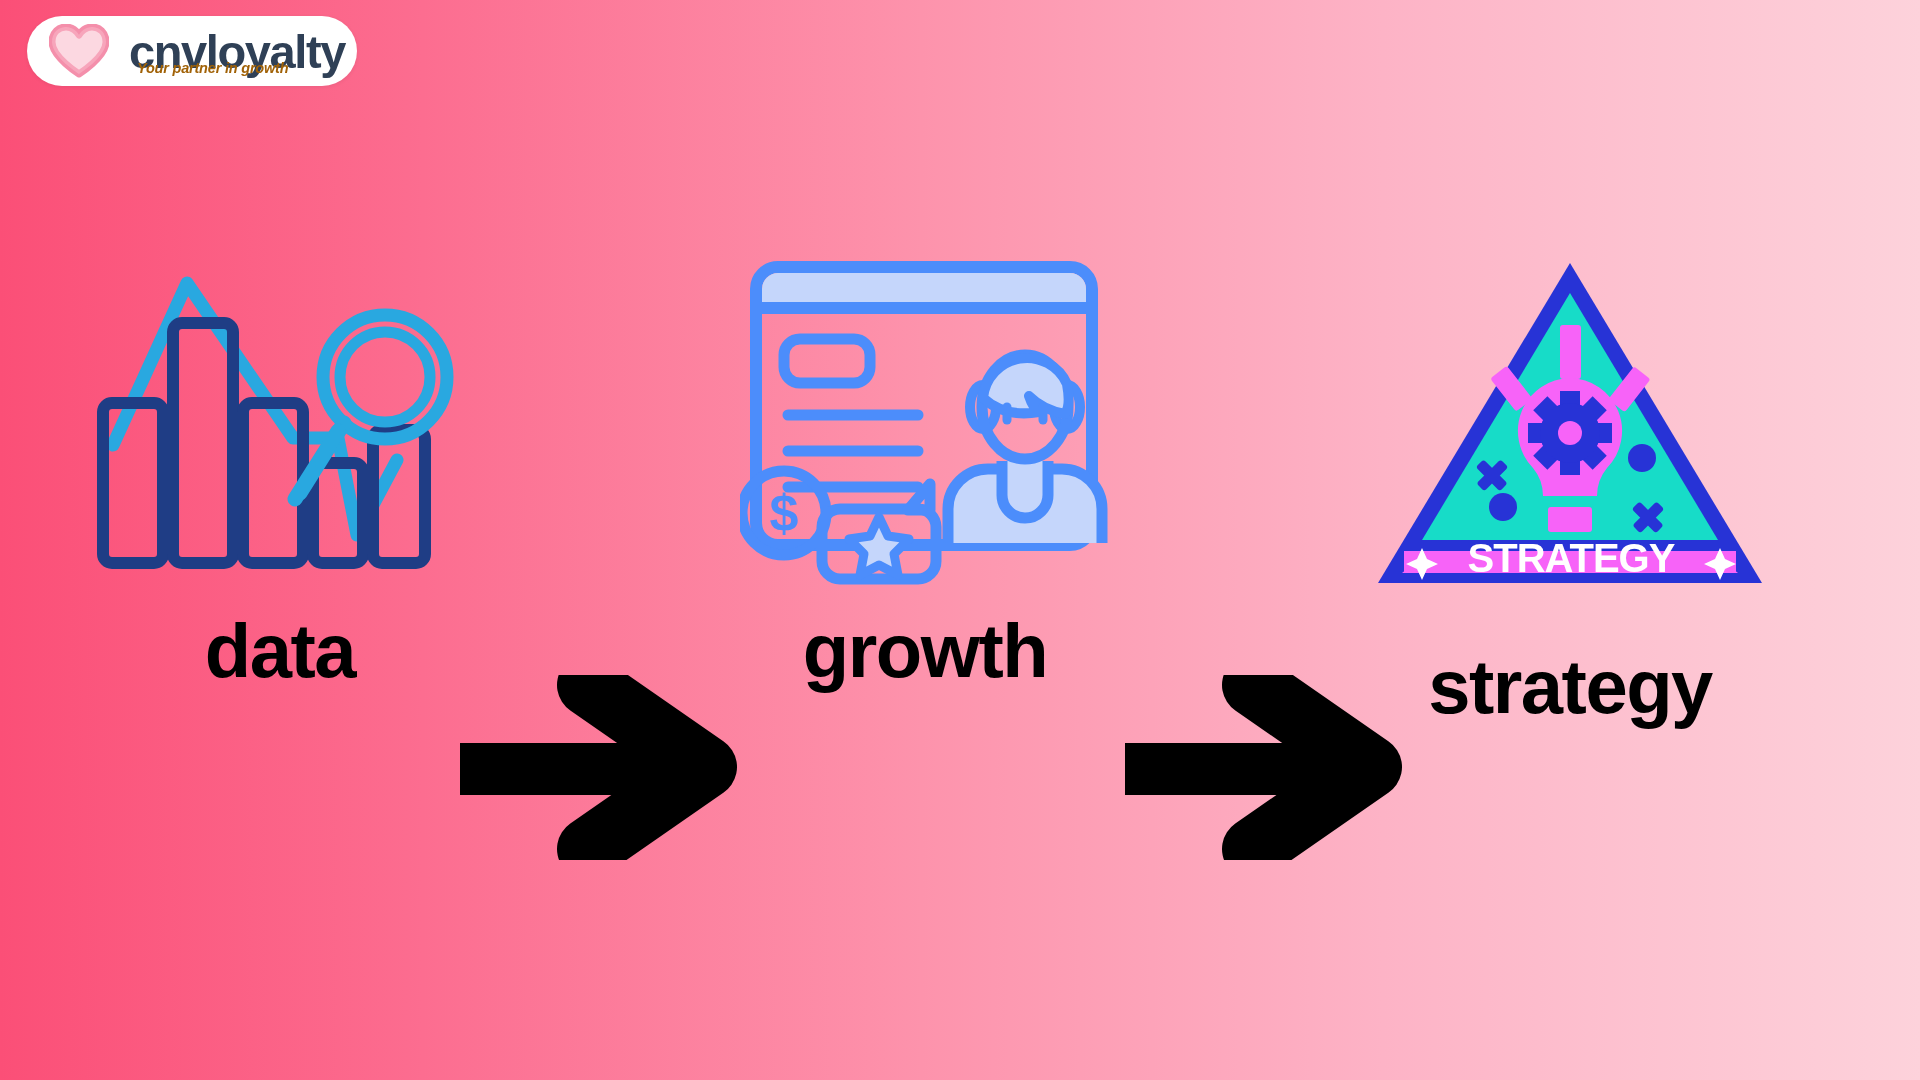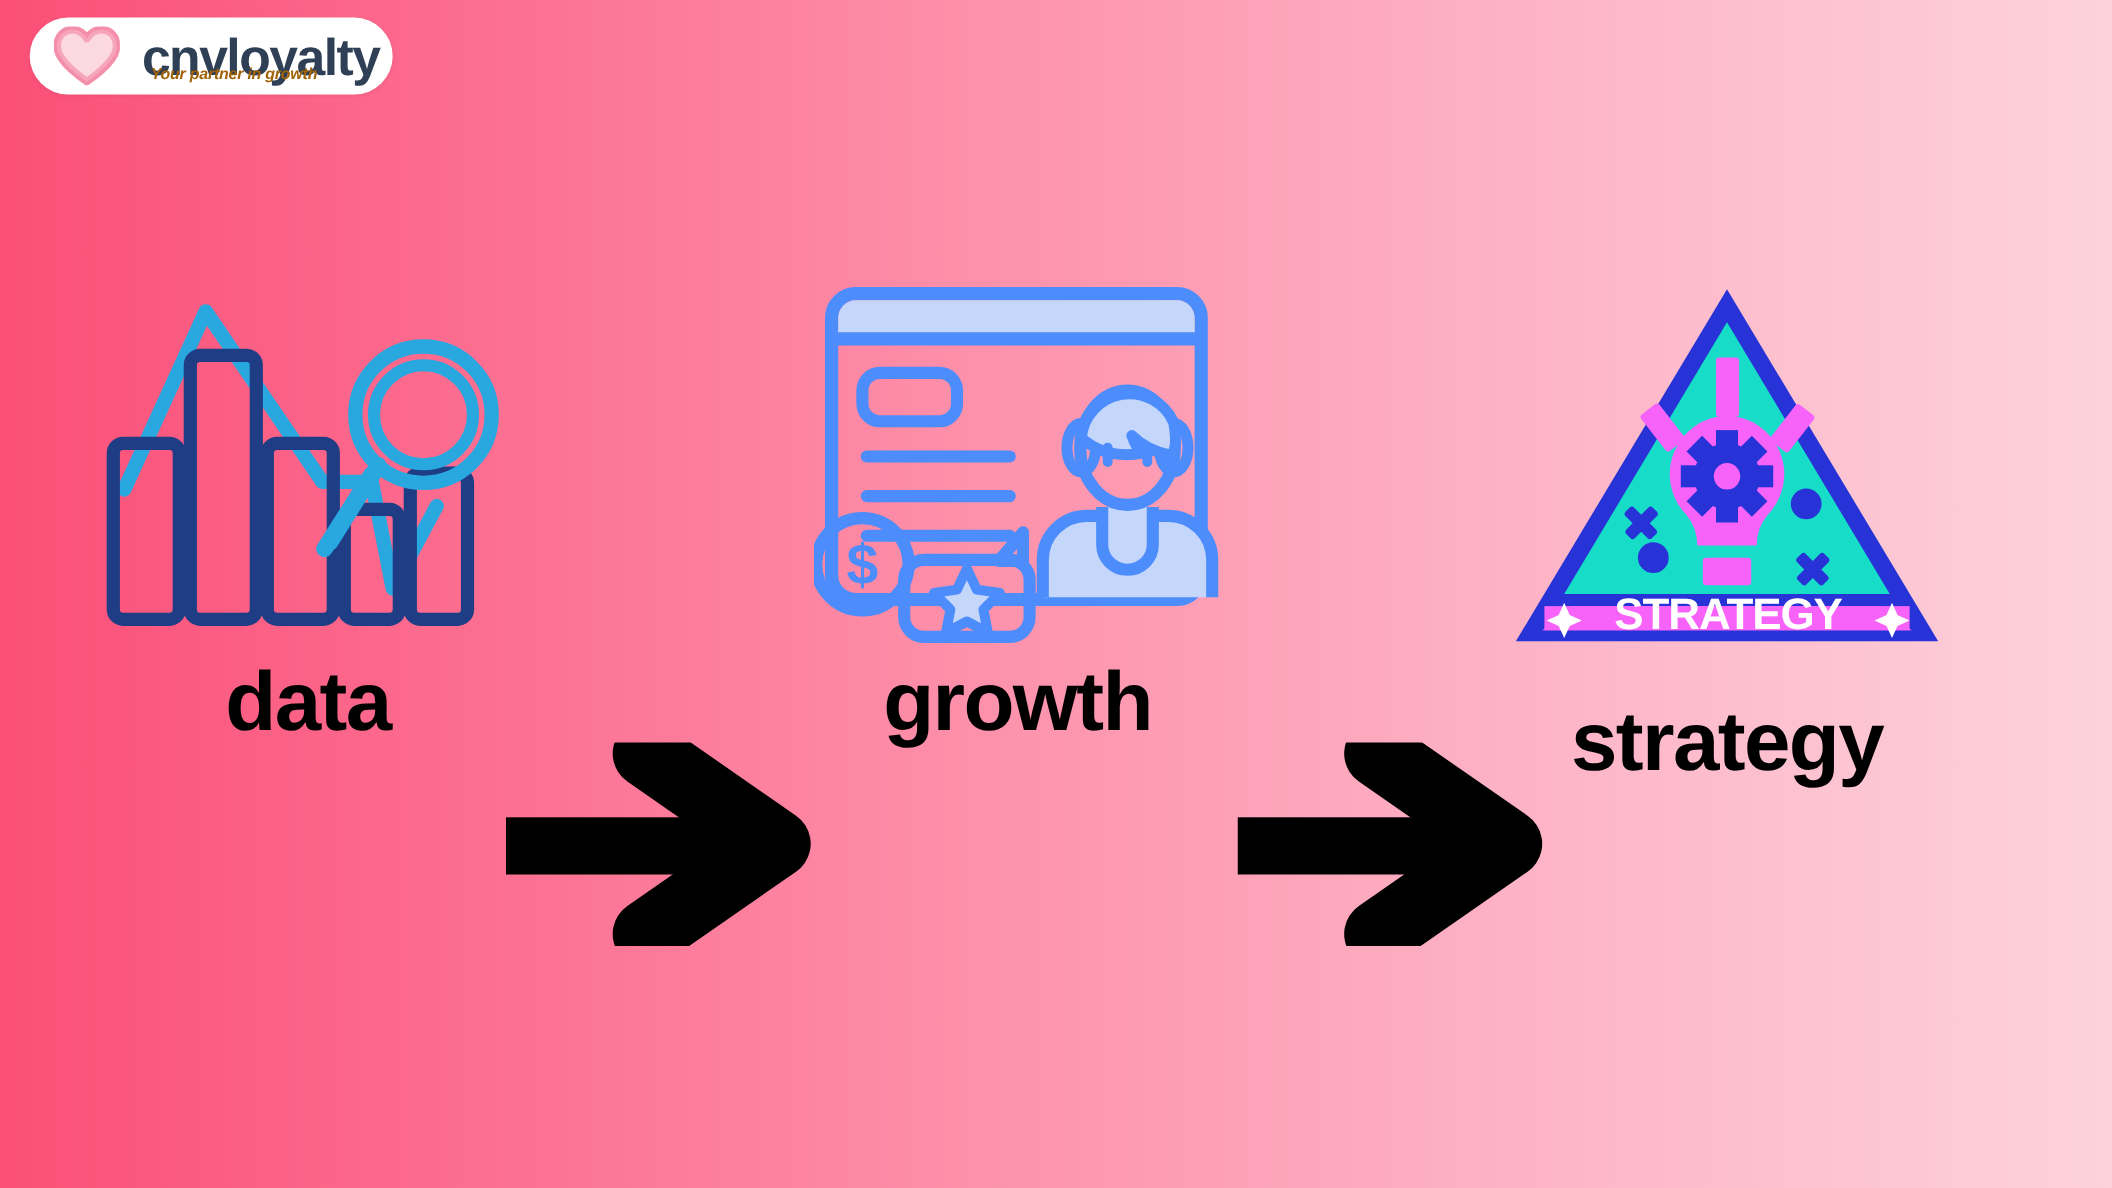--- a/index.html
+++ b/index.html
@@ -42,21 +42,21 @@
   
   #steps {
     position:absolute; left:0; top:255px; width:1920px; height:480px;
   }
   .step {
     position:absolute; top:0;
     display:flex; flex-direction:column; align-items:center;
   }
   .step .art { height:330px; display:flex; align-items:flex-end; justify-content:center; }
   .step .caption {
-    margin-top:16px;
+    margin-top:28px;
     font-size:76px; font-weight:700; color:#000;
     letter-spacing:-1.5px; line-height:1;
   }
   #step-data    { left:95px;  width:370px; }
   #step-persona { left:740px; width:370px; }
   #step-strategy{ left:1370px;width:400px;gap:36px; }
 
   .arrow { position:absolute; top:420px; }
   #arrow-1 { left:460px; }
   #arrow-2 { left:1125px; }

